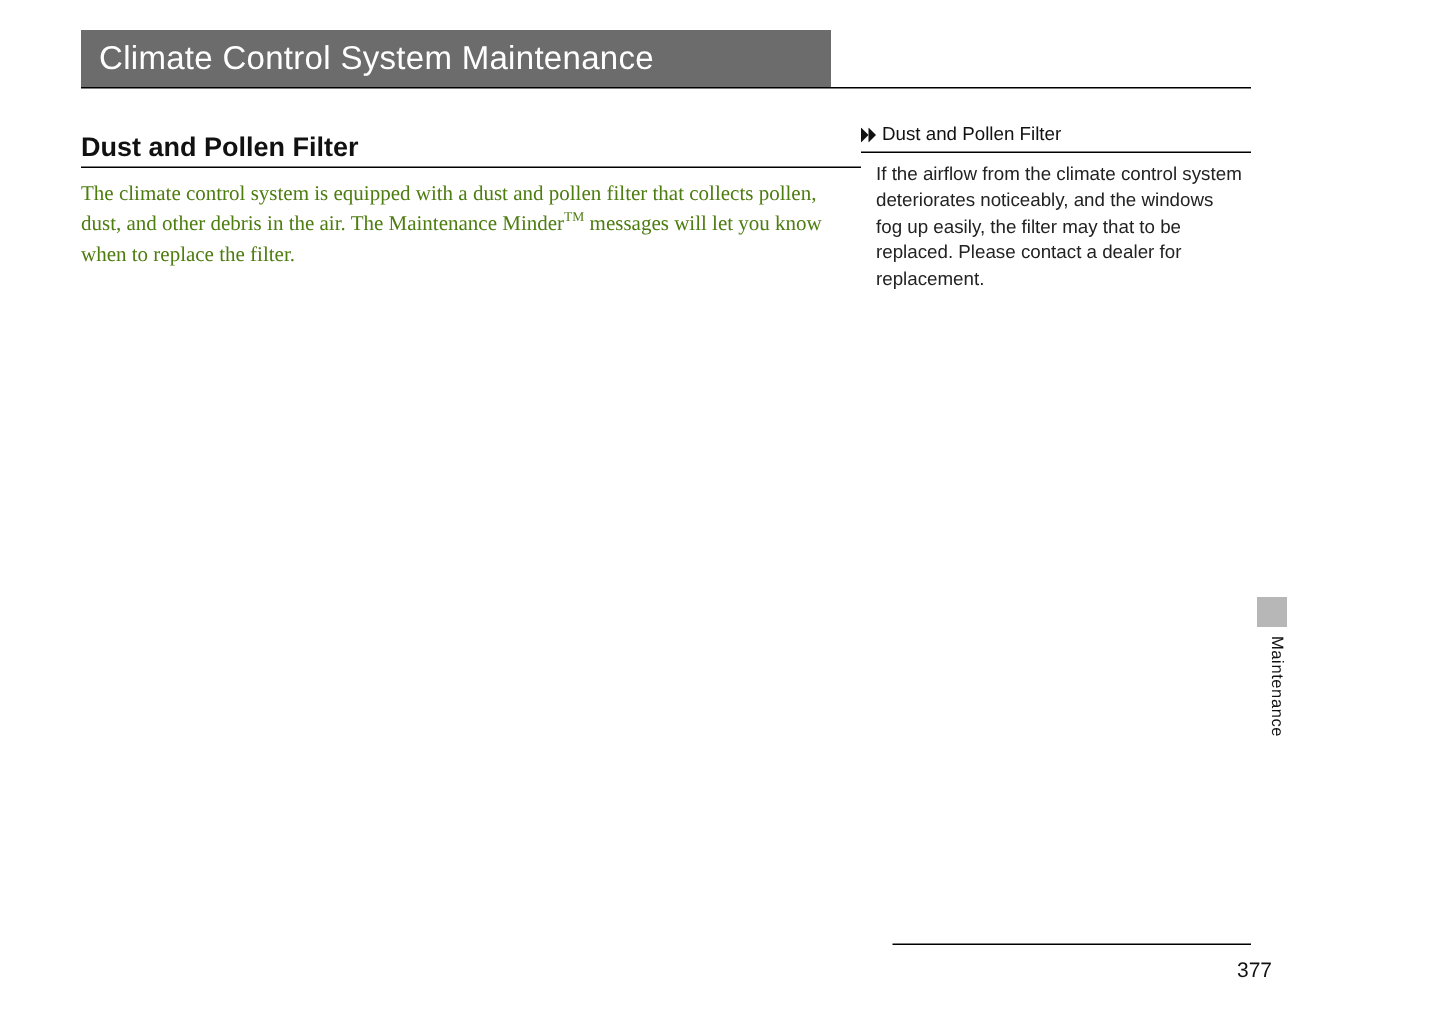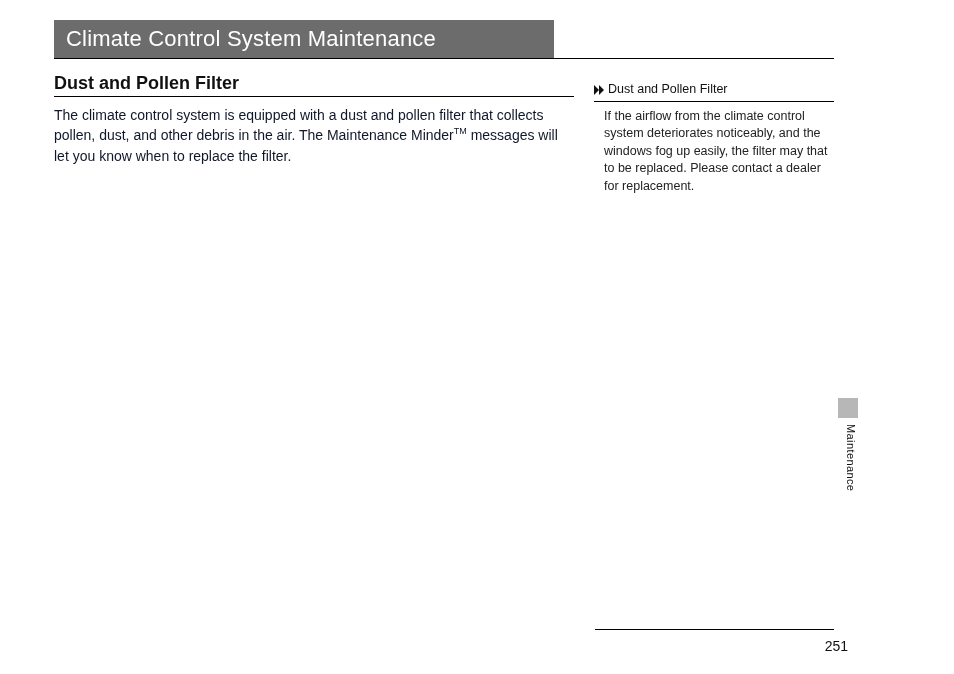--- a/index.html
+++ b/index.html
@@ -32,21 +32,21 @@
     font-size: 22px;
     font-weight: 400;
     padding: 6px 18px 6px 12px;
     letter-spacing: 0.2px;
     flex: 0 0 auto;
     min-width: 500px;
     box-sizing: border-box;
   }
   .columns {
     display: flex;
-    gap: 20px;
+    align-items: flex-end;
   }
   .main-col {
     flex: 0 0 520px;
   }
   .side-col {
     flex: 1 1 auto;
     font-size: 12.5px;
     line-height: 1.4;
     color: #222;
   }
@@ -58,21 +58,22 @@
   }
   .heading-rule {
     border: none;
     border-top: 1px solid #000;
     margin: 0 0 8px 0;
   }
   .body-text {
     font-size: 14px;
     line-height: 1.45;
     margin: 0 0 14px 0;
-    color: #0f172a;
+    color: #4d7c0f;
+    font-family: Liberation Serif, serif;
   }
   .tm {
     font-size: 9px;
     vertical-align: super;
     line-height: 0;
   }
   .side-header {
     font-size: 12.5px;
     font-weight: 400;
     color: #111;
@@ -156,14 +157,14 @@
       <hr class="side-rule">
       <div class="side-body">If the airflow from the climate control system deteriorates noticeably, and the windows fog up easily, the filter may that to be replaced. Please contact a dealer for replacement.</div>
     </div>
 
   </div>
 
   <div class="vertical-tab"></div>
   <div class="vertical-label">Maintenance</div>
 
   <hr class="footer-rule">
-  <div class="page-number">251</div>
+  <div class="page-number">377</div>
 </div>
 
 </body></html>

